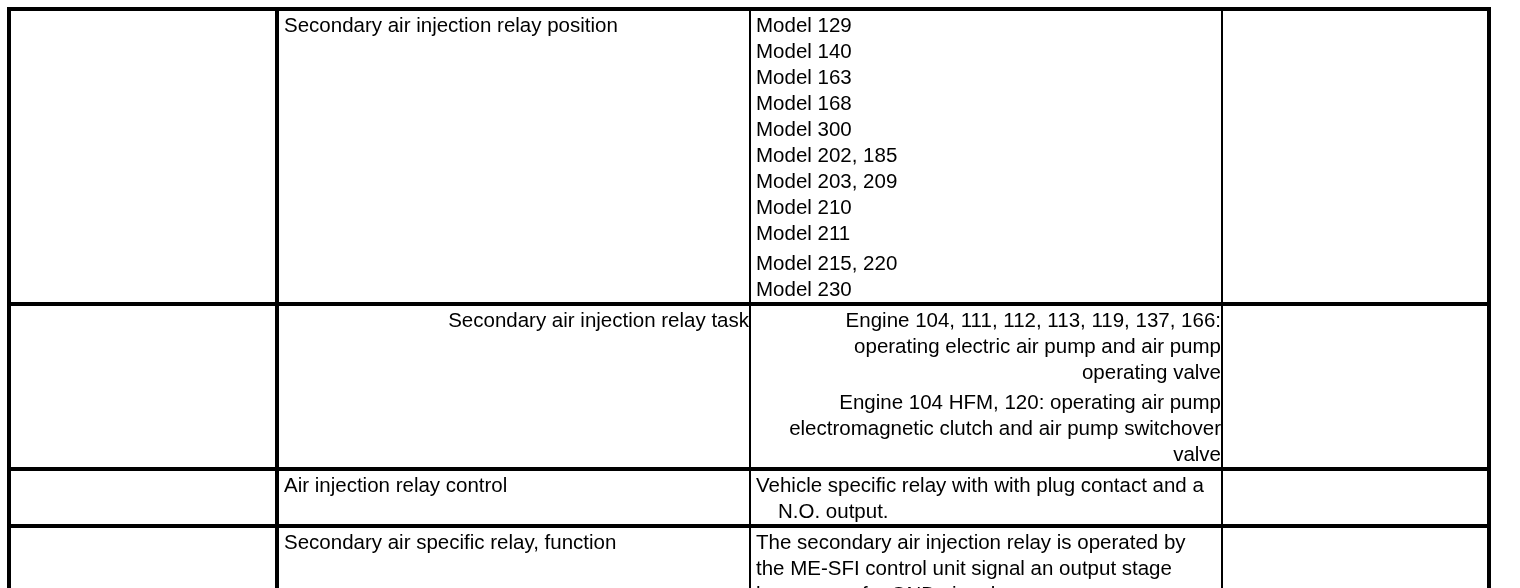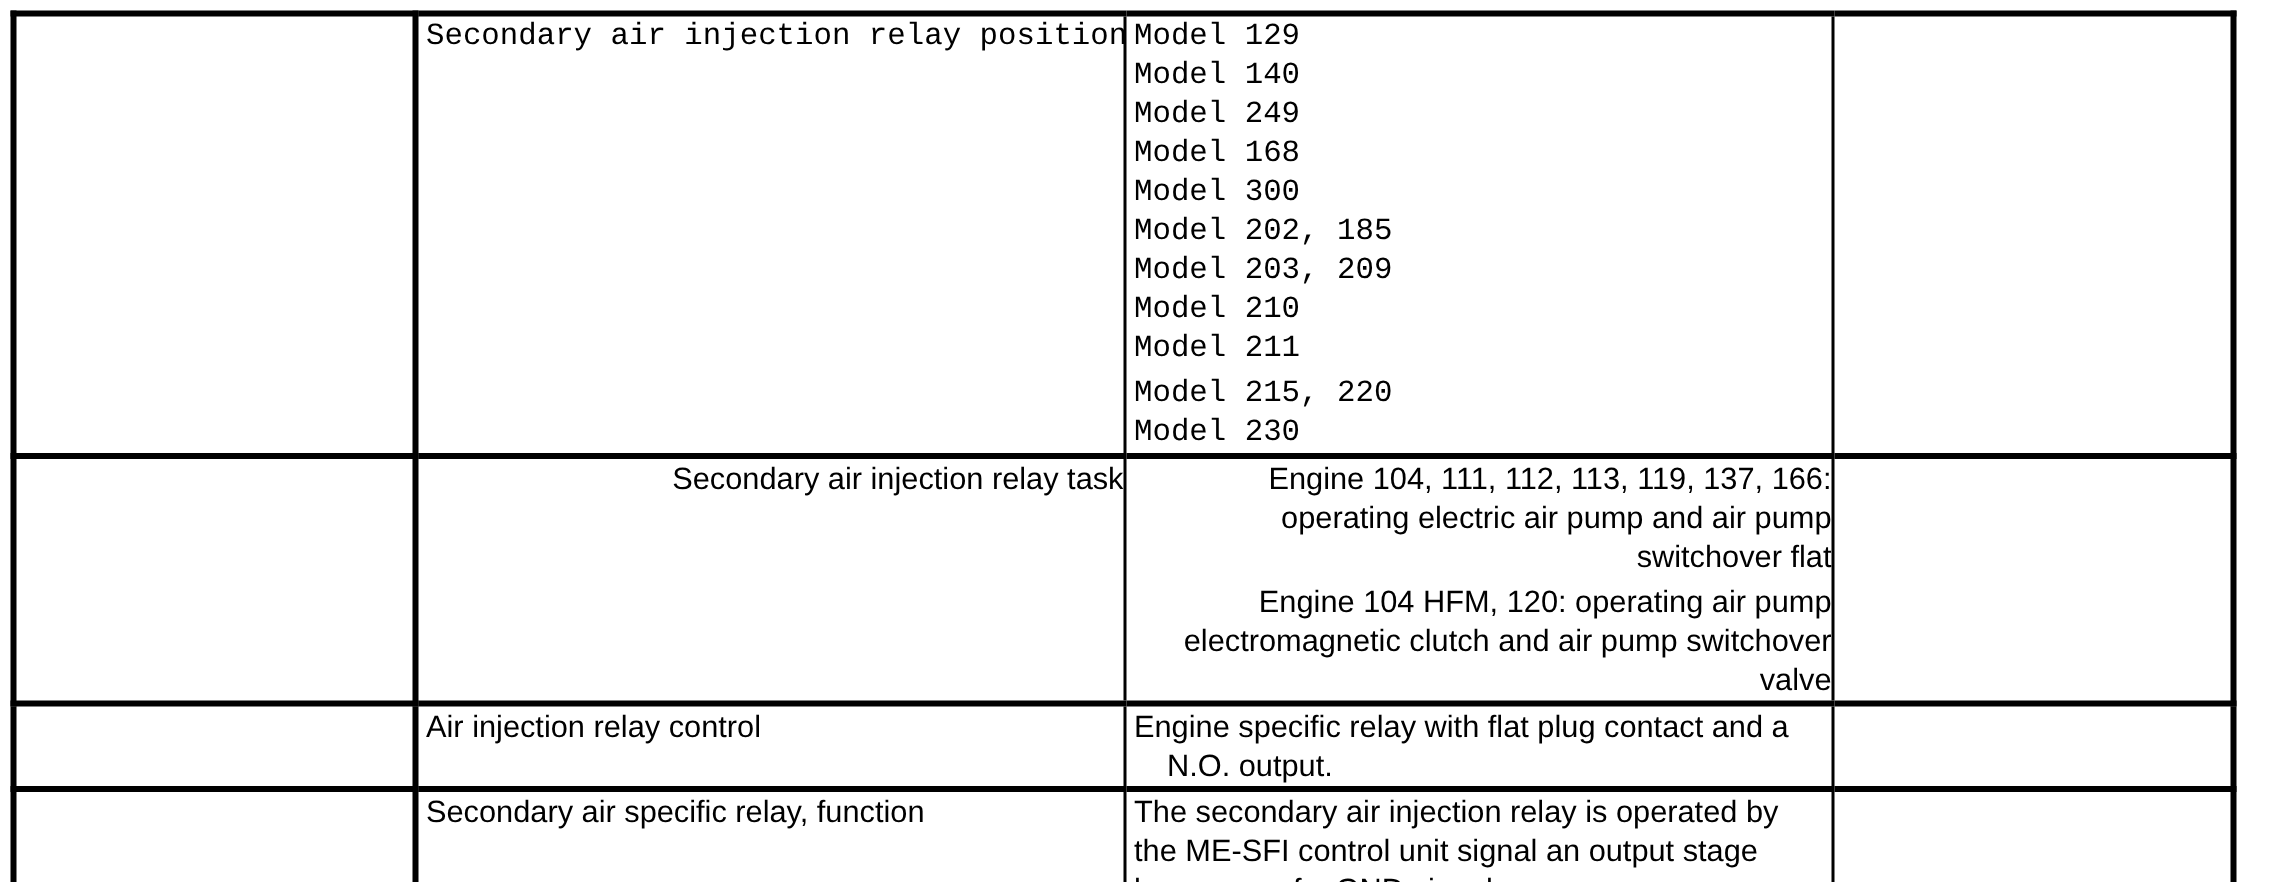--- a/index.html
+++ b/index.html
@@ -28,21 +28,21 @@
     border: 2px solid #000000;
     vertical-align: top;
     padding: 0;
     background: #ffffff;
   }
 
   
   #doc-table {
     outline: none;
   }
-  .frame-top    { border-top-width: 4px !important; font-family: Liberation Mono, monospace; }
+  .frame-top    { border-top-width: 4px !important; }
   .frame-bottom { border-bottom-width: 4px !important; }
   .frame-left   { border-left-width: 4px !important; }
   .frame-right  { border-right-width: 4px !important; }
   .thick-bottom { border-bottom-width: 4px !important; }
   .thick-right  { border-right-width: 4px !important; }
 
   .cell-inner {
     padding: 1px 0 0 5px;
     font-size: 20.5px;
     line-height: 26px;
@@ -89,21 +89,21 @@
       <td class="frame-left frame-top thick-bottom thick-right">
         <div class="cell-inner cell-empty"></div>
       </td>
       <td class="frame-top thick-bottom">
         <div class="cell-inner">Secondary air injection relay position</div>
       </td>
       <td class="frame-top thick-bottom overflow-cell">
         <div class="cell-inner">
           <div class="line">Model 129</div>
           <div class="line">Model 140</div>
-          <div class="line">Model 249</div>
+          <div class="line">Model 163</div>
           <div class="line">Model 168</div>
           <div class="line">Model 300</div>
           <div class="line">Model 202, 185</div>
           <div class="line">Model 203, 209</div>
           <div class="line">Model 210</div>
           <div class="line">Model 211</div>
           <div class="line para-gap">Model 215, 220</div>
           <div class="line">Model 230</div>
         </div>
       </td>
@@ -116,41 +116,41 @@
       <td class="frame-left thick-bottom thick-right">
         <div class="cell-inner cell-empty"></div>
       </td>
       <td class="thick-bottom">
         <div class="cell-inner">Secondary air injection relay task</div>
       </td>
       <td class="thick-bottom overflow-cell">
         <div class="cell-inner">
           <div class="line">Engine 104, 111, 112, 113, 119, 137, 166:</div>
           <div class="line">operating electric air pump and air pump</div>
-          <div class="line">switchover flat</div>
+          <div class="line">operating valve</div>
           <div class="line para-gap">Engine 104 HFM, 120: operating air pump</div>
           <div class="line">electromagnetic clutch and air pump switchover</div>
           <div class="line">valve</div>
         </div>
       </td>
       <td class="thick-bottom frame-right">
         <div class="cell-inner cell-empty"></div>
       </td>
     </tr>
 
     <tr style="height:56px;">
       <td class="frame-left thick-bottom thick-right">
         <div class="cell-inner cell-empty"></div>
       </td>
       <td class="thick-bottom">
         <div class="cell-inner">Air injection relay control</div>
       </td>
       <td class="thick-bottom overflow-cell">
         <div class="cell-inner">
-          <div class="line">Engine specific relay with flat plug contact and a</div>
+          <div class="line">Vehicle specific relay with with plug contact and a</div>
           <div class="line indent">N.O. output.</div>
         </div>
       </td>
       <td class="thick-bottom frame-right">
         <div class="cell-inner cell-empty"></div>
       </td>
     </tr>
 
     <tr style="height:78px;">
       <td class="frame-left frame-bottom thick-right">

